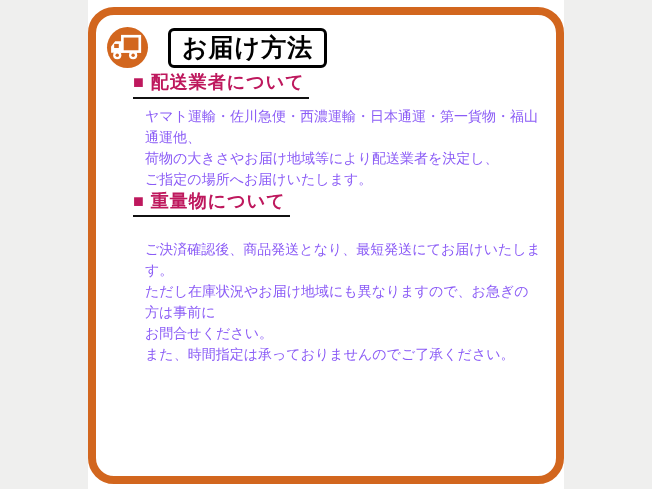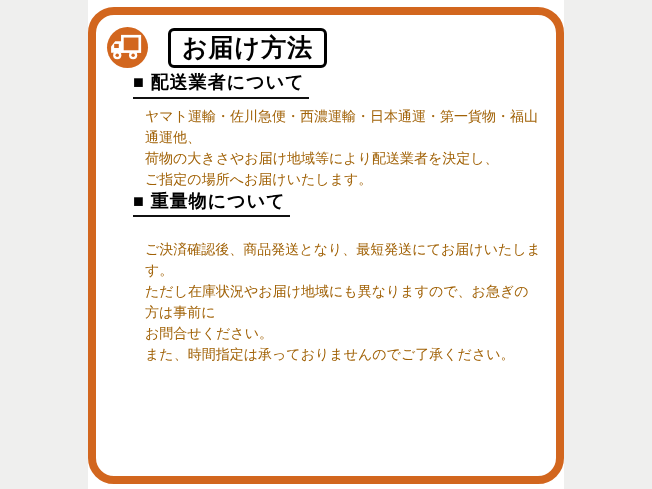--- a/index.html
+++ b/index.html
@@ -68,34 +68,34 @@
     margin-left: 37px;
     margin-right: 14px;
   }
   section.info-section { margin: 0; }
   section.info-section:nth-of-type(1) { margin-top: 3px; }
   section.info-section:nth-of-type(2) { }
   section.info-section:nth-of-type(3) { margin-top: 22px; }
   .sec-heading {
     font-size: 18px;
     font-weight: bold;
-    color: #000000;
+    color: #be185d;
     width: max-content;
     max-width: 100%;
     border-bottom: 2px solid #111111;
     padding: 0 4px 3px 0;
     margin: 0 0 7px 0;
     letter-spacing: 1px;
     line-height: 1.25;
   }
   .sec-body {
     margin: 0 0 0 12px;
     font-size: 14px;
     line-height: 21px;
-    color: #a16207;
+    color: #8b5cf6;
     white-space: pre-line;
     letter-spacing: 0px;
   }
 </style>
 </head>
 <body>
 
 <div class="content-column">
   <div class="panel">
 

